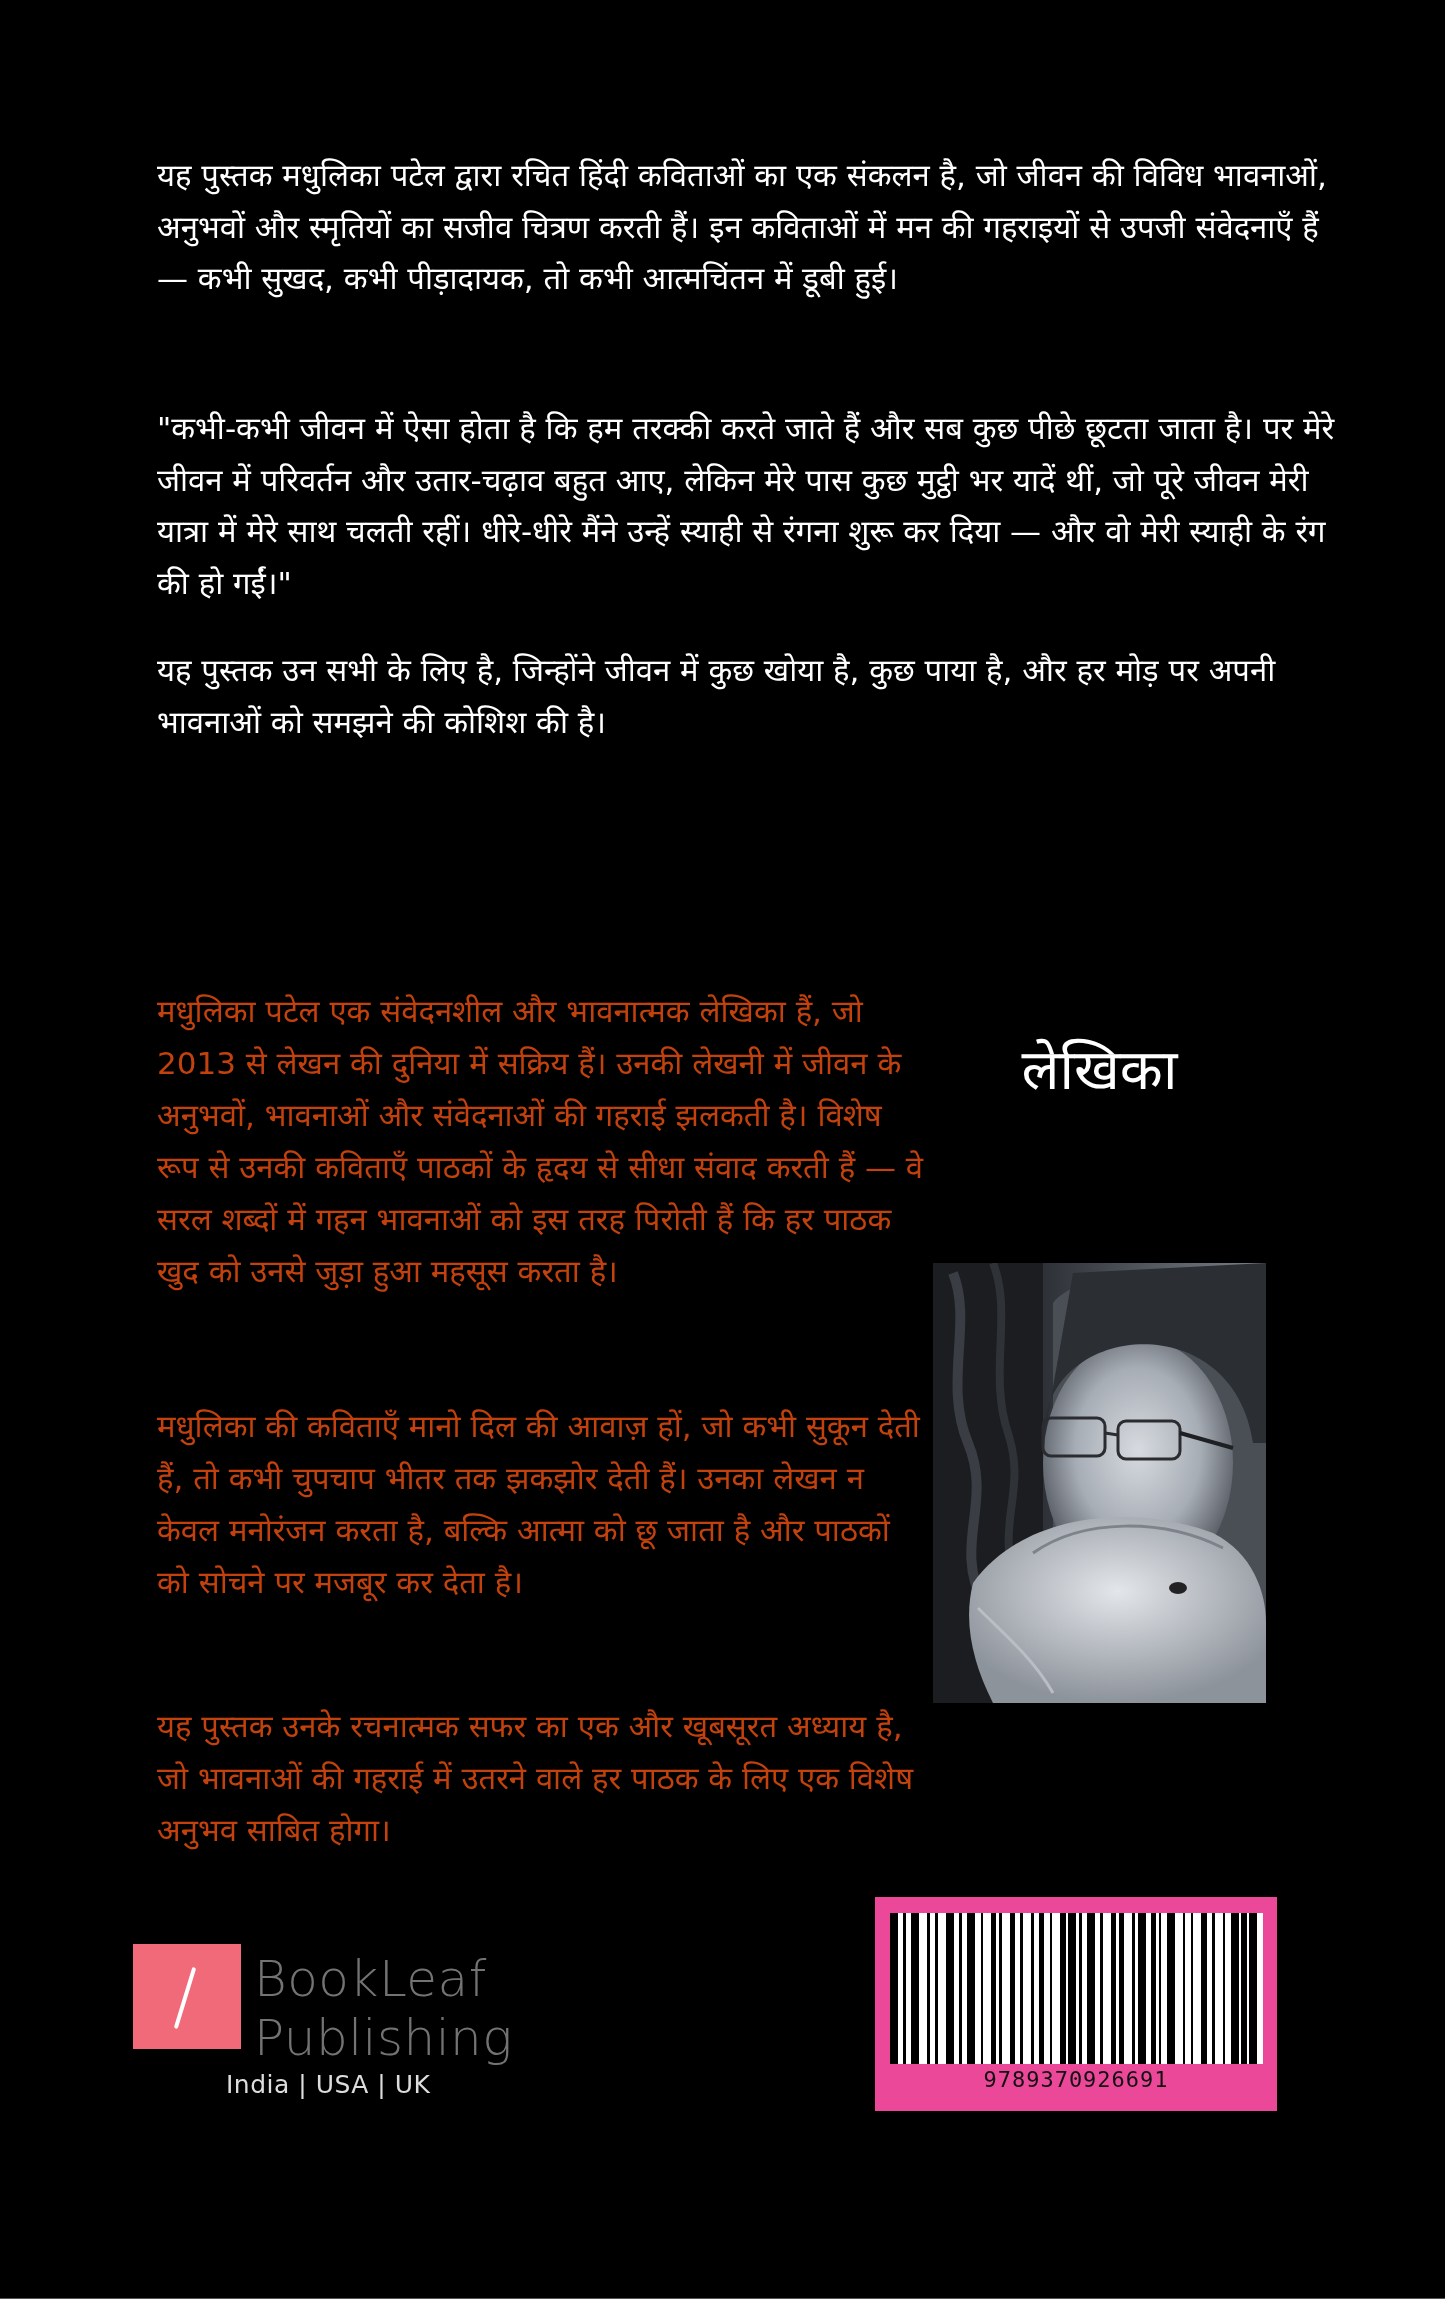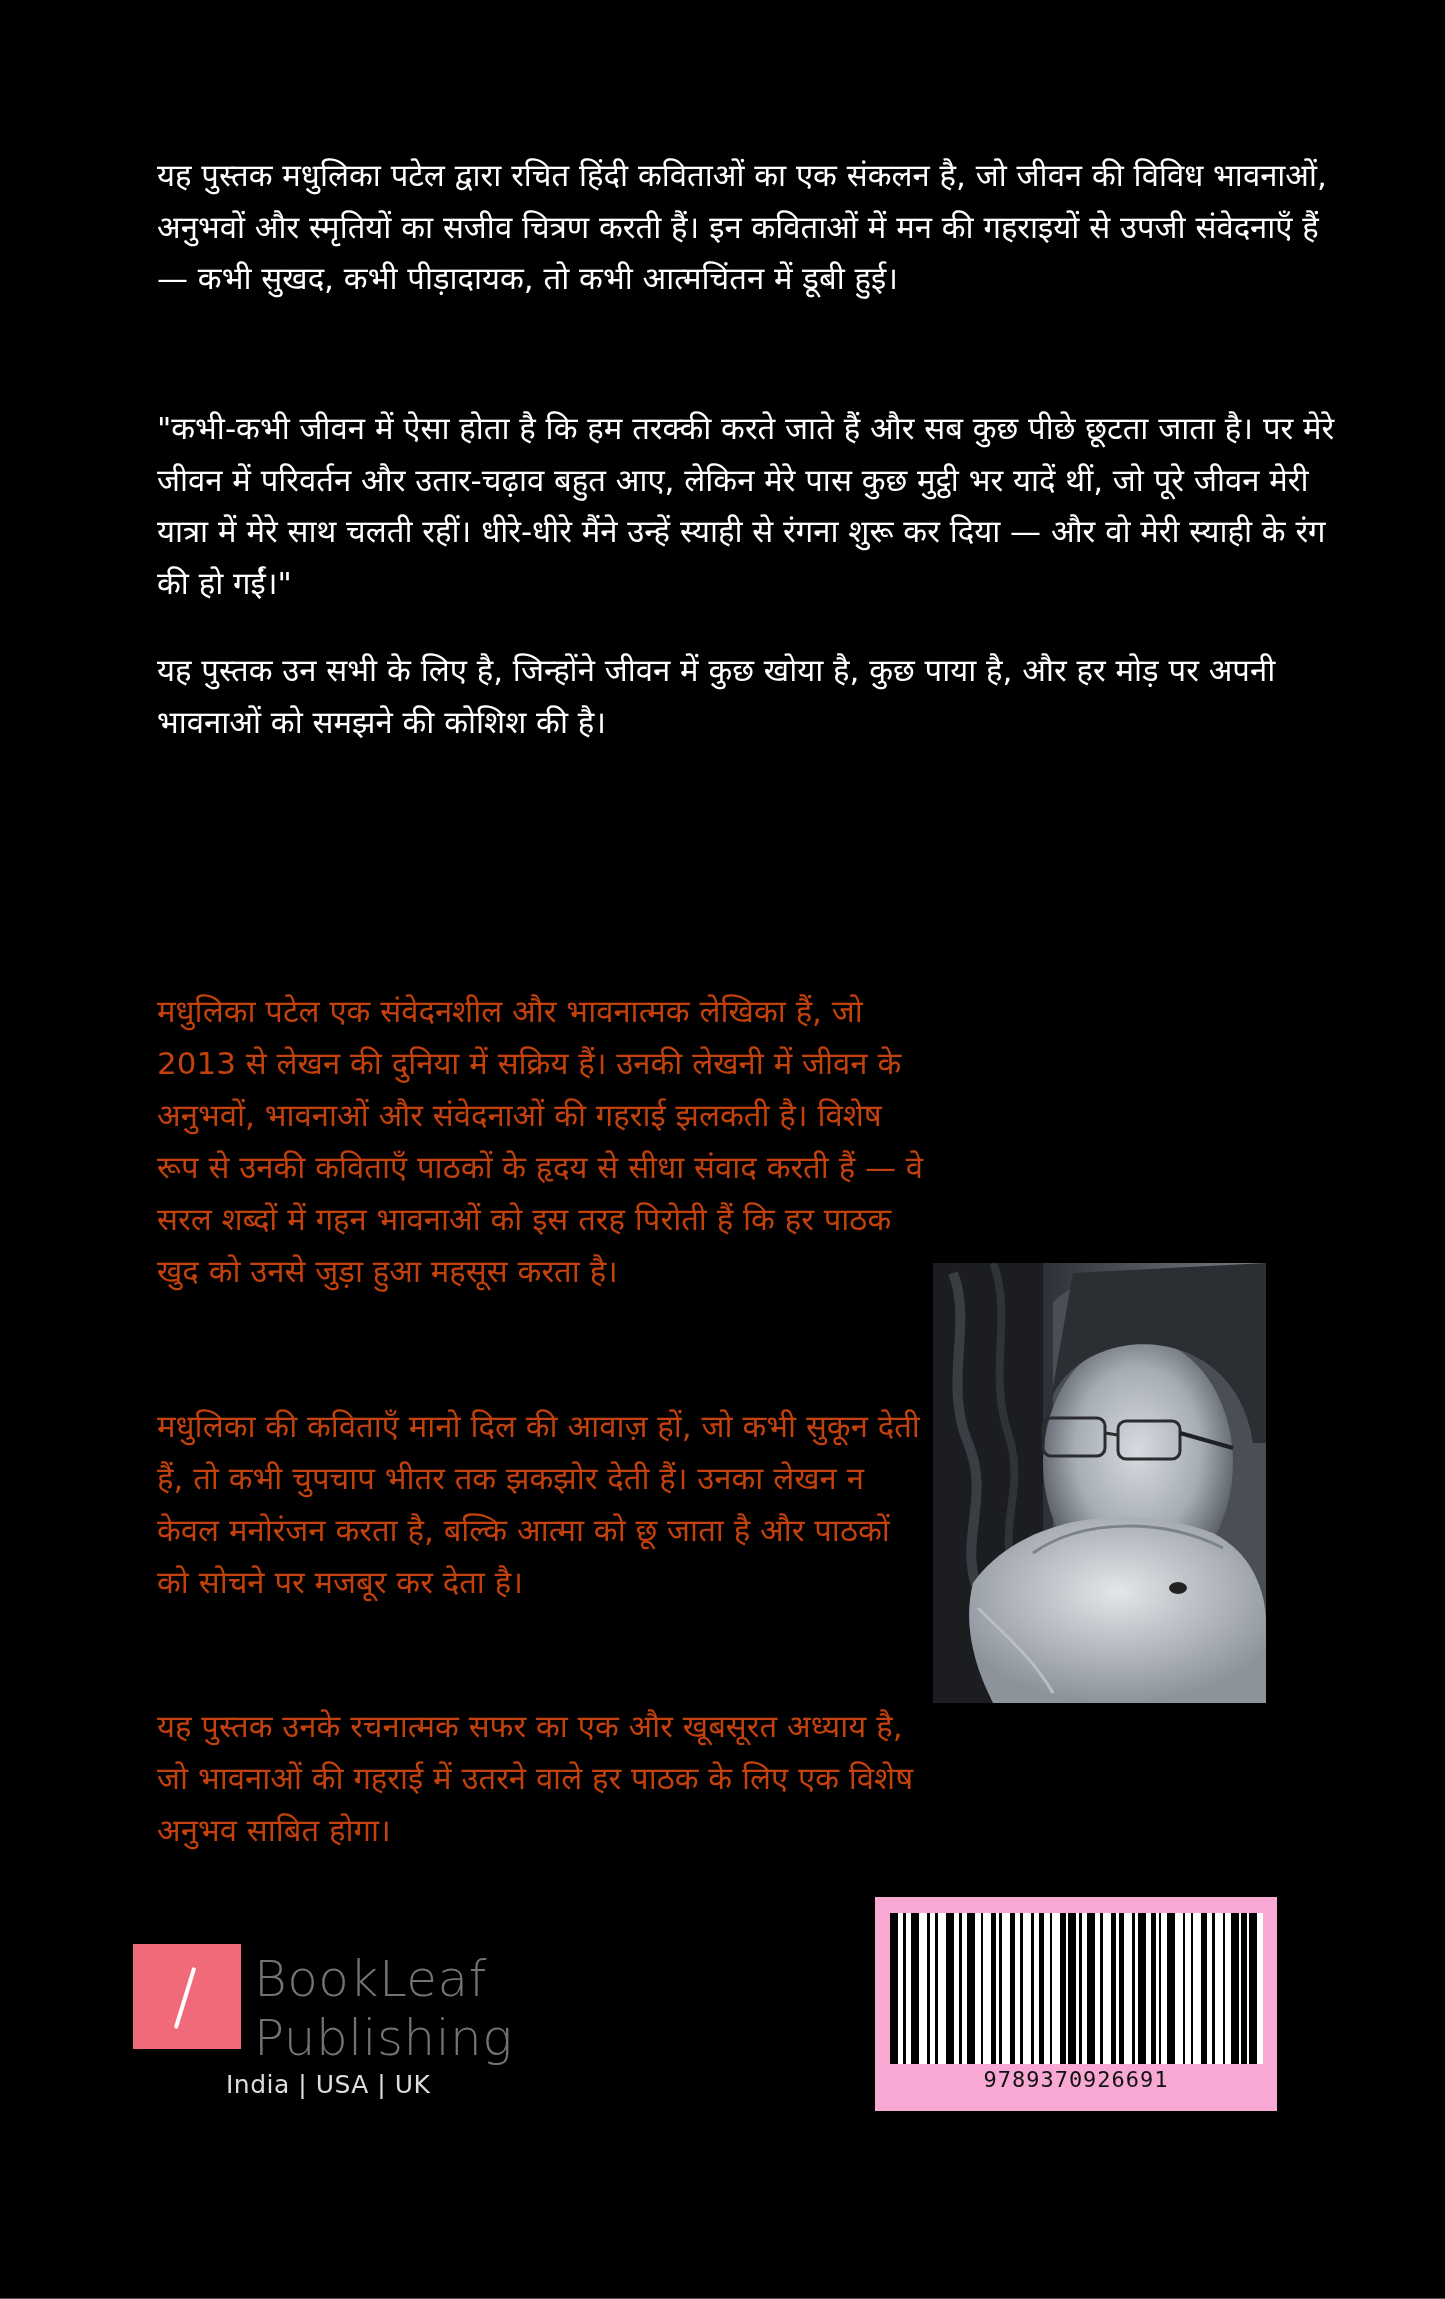--- a/index.html
+++ b/index.html
@@ -19,39 +19,40 @@
   .photo { position: absolute; left: 933px; top: 1263px; width: 333px; height: 440px; overflow: hidden;
            background: linear-gradient(160deg, #1c1f24 0%, #3a3e45 30%, #9aa0a8 55%, #c9ced4 70%, #6b7078 100%); }
   .photo svg { display: block; }
   .logo { position: absolute; left: 133px; top: 1944px; width: 108px; height: 105px; background: #f06a79; }
   .logo .slash { position: absolute; left: 50px; top: 22px; width: 4px; height: 64px; background: #fff;
                  transform: rotate(17deg); border-radius: 2px; }
   .brand { position: absolute; left: 254px; font-size: 50px; font-weight: 300; color: #737373; line-height: 1; letter-spacing: 0.5px; margin-top: 12px; }
   #brand1 { top: 1942px; }
   #brand2 { top: 2001px; }
   .regions { position: absolute; left: 226px; top: 2070px; font-size: 25px; color: #ddd; letter-spacing: 0.5px; }
-  .barcode-box { position: absolute; left: 875px; top: 1897px; width: 402px; height: 214px; background: #f9a8d4; }
+  .barcode-box { position: absolute; left: 875px; top: 1897px; width: 402px; height: 214px; background: #ec4899; }
   .bars { position: absolute; left: 15px; top: 16px; width: 373px; height: 151px; display: flex; }
   .bars i { display: block; height: 100%; }
   .isbn { position: absolute; left: 0; width: 100%; top: 170px; text-align: center;
           font-family: "DejaVu Sans Mono", "Liberation Mono", monospace; font-size: 22px; color: #111; letter-spacing: 1px; }
   .bottom-line { position: absolute; left: 0; top: 2298px; width: 1445px; height: 1px; background: #555; }
 </style>
 </head>
 <body>
 
 <p class="para" id="p1">यह पुस्तक मधुलिका पटेल द्वारा रचित हिंदी कविताओं का एक संकलन है, जो जीवन की विविध भावनाओं, अनुभवों और स्मृतियों का सजीव चित्रण करती हैं। इन कविताओं में मन की गहराइयों से उपजी संवेदनाएँ हैं — कभी सुखद, कभी पीड़ादायक, तो कभी आत्मचिंतन में डूबी हुई।</p>
 <p class="para" id="p2">"कभी-कभी जीवन में ऐसा होता है कि हम तरक्की करते जाते हैं और सब कुछ पीछे छूटता जाता है। पर मेरे जीवन में परिवर्तन और उतार-चढ़ाव बहुत आए, लेकिन मेरे पास कुछ मुट्ठी भर यादें थीं, जो पूरे जीवन मेरी यात्रा में मेरे साथ चलती रहीं। धीरे-धीरे मैंने उन्हें स्याही से रंगना शुरू कर दिया — और वो मेरी स्याही के रंग की हो गईं।"</p>
 <p class="para" id="p3">यह पुस्तक उन सभी के लिए है, जिन्होंने जीवन में कुछ खोया है, कुछ पाया है, और हर मोड़ पर अपनी भावनाओं को समझने की कोशिश की है।</p>
 
 <p class="bio" id="b1">मधुलिका पटेल एक संवेदनशील और भावनात्मक लेखिका हैं, जो 2013 से लेखन की दुनिया में सक्रिय हैं। उनकी लेखनी में जीवन के अनुभवों, भावनाओं और संवेदनाओं की गहराई झलकती है। विशेष रूप से उनकी कविताएँ पाठकों के हृदय से सीधा संवाद करती हैं — वे सरल शब्दों में गहन भावनाओं को इस तरह पिरोती हैं कि हर पाठक खुद को उनसे जुड़ा हुआ महसूस करता है।</p>
 <p class="bio" id="b2">मधुलिका की कविताएँ मानो दिल की आवाज़ हों, जो कभी सुकून देती हैं, तो कभी चुपचाप भीतर तक झकझोर देती हैं। उनका लेखन न केवल मनोरंजन करता है, बल्कि आत्मा को छू जाता है और पाठकों को सोचने पर मजबूर कर देता है।</p>
 <p class="bio" id="b3">यह पुस्तक उनके रचनात्मक सफर का एक और खूबसूरत अध्याय है, जो भावनाओं की गहराई में उतरने वाले हर पाठक के लिए एक विशेष अनुभव साबित होगा।</p>
 
 <div class="heading">
+  <span>लेखिका</span>
 </div>
 
 <div class="photo" title="Black and white photo of the author resting chin on clasped hands">
   <svg width="333" height="440" viewBox="0 0 333 440">
     <defs>
       <linearGradient id="bg" x1="0" y1="0" x2="1" y2="0">
         <stop offset="0" stop-color="#15181c"></stop>
         <stop offset="0.3" stop-color="#2a2d33"></stop>
         <stop offset="1" stop-color="#7c828a"></stop>
       </linearGradient>

